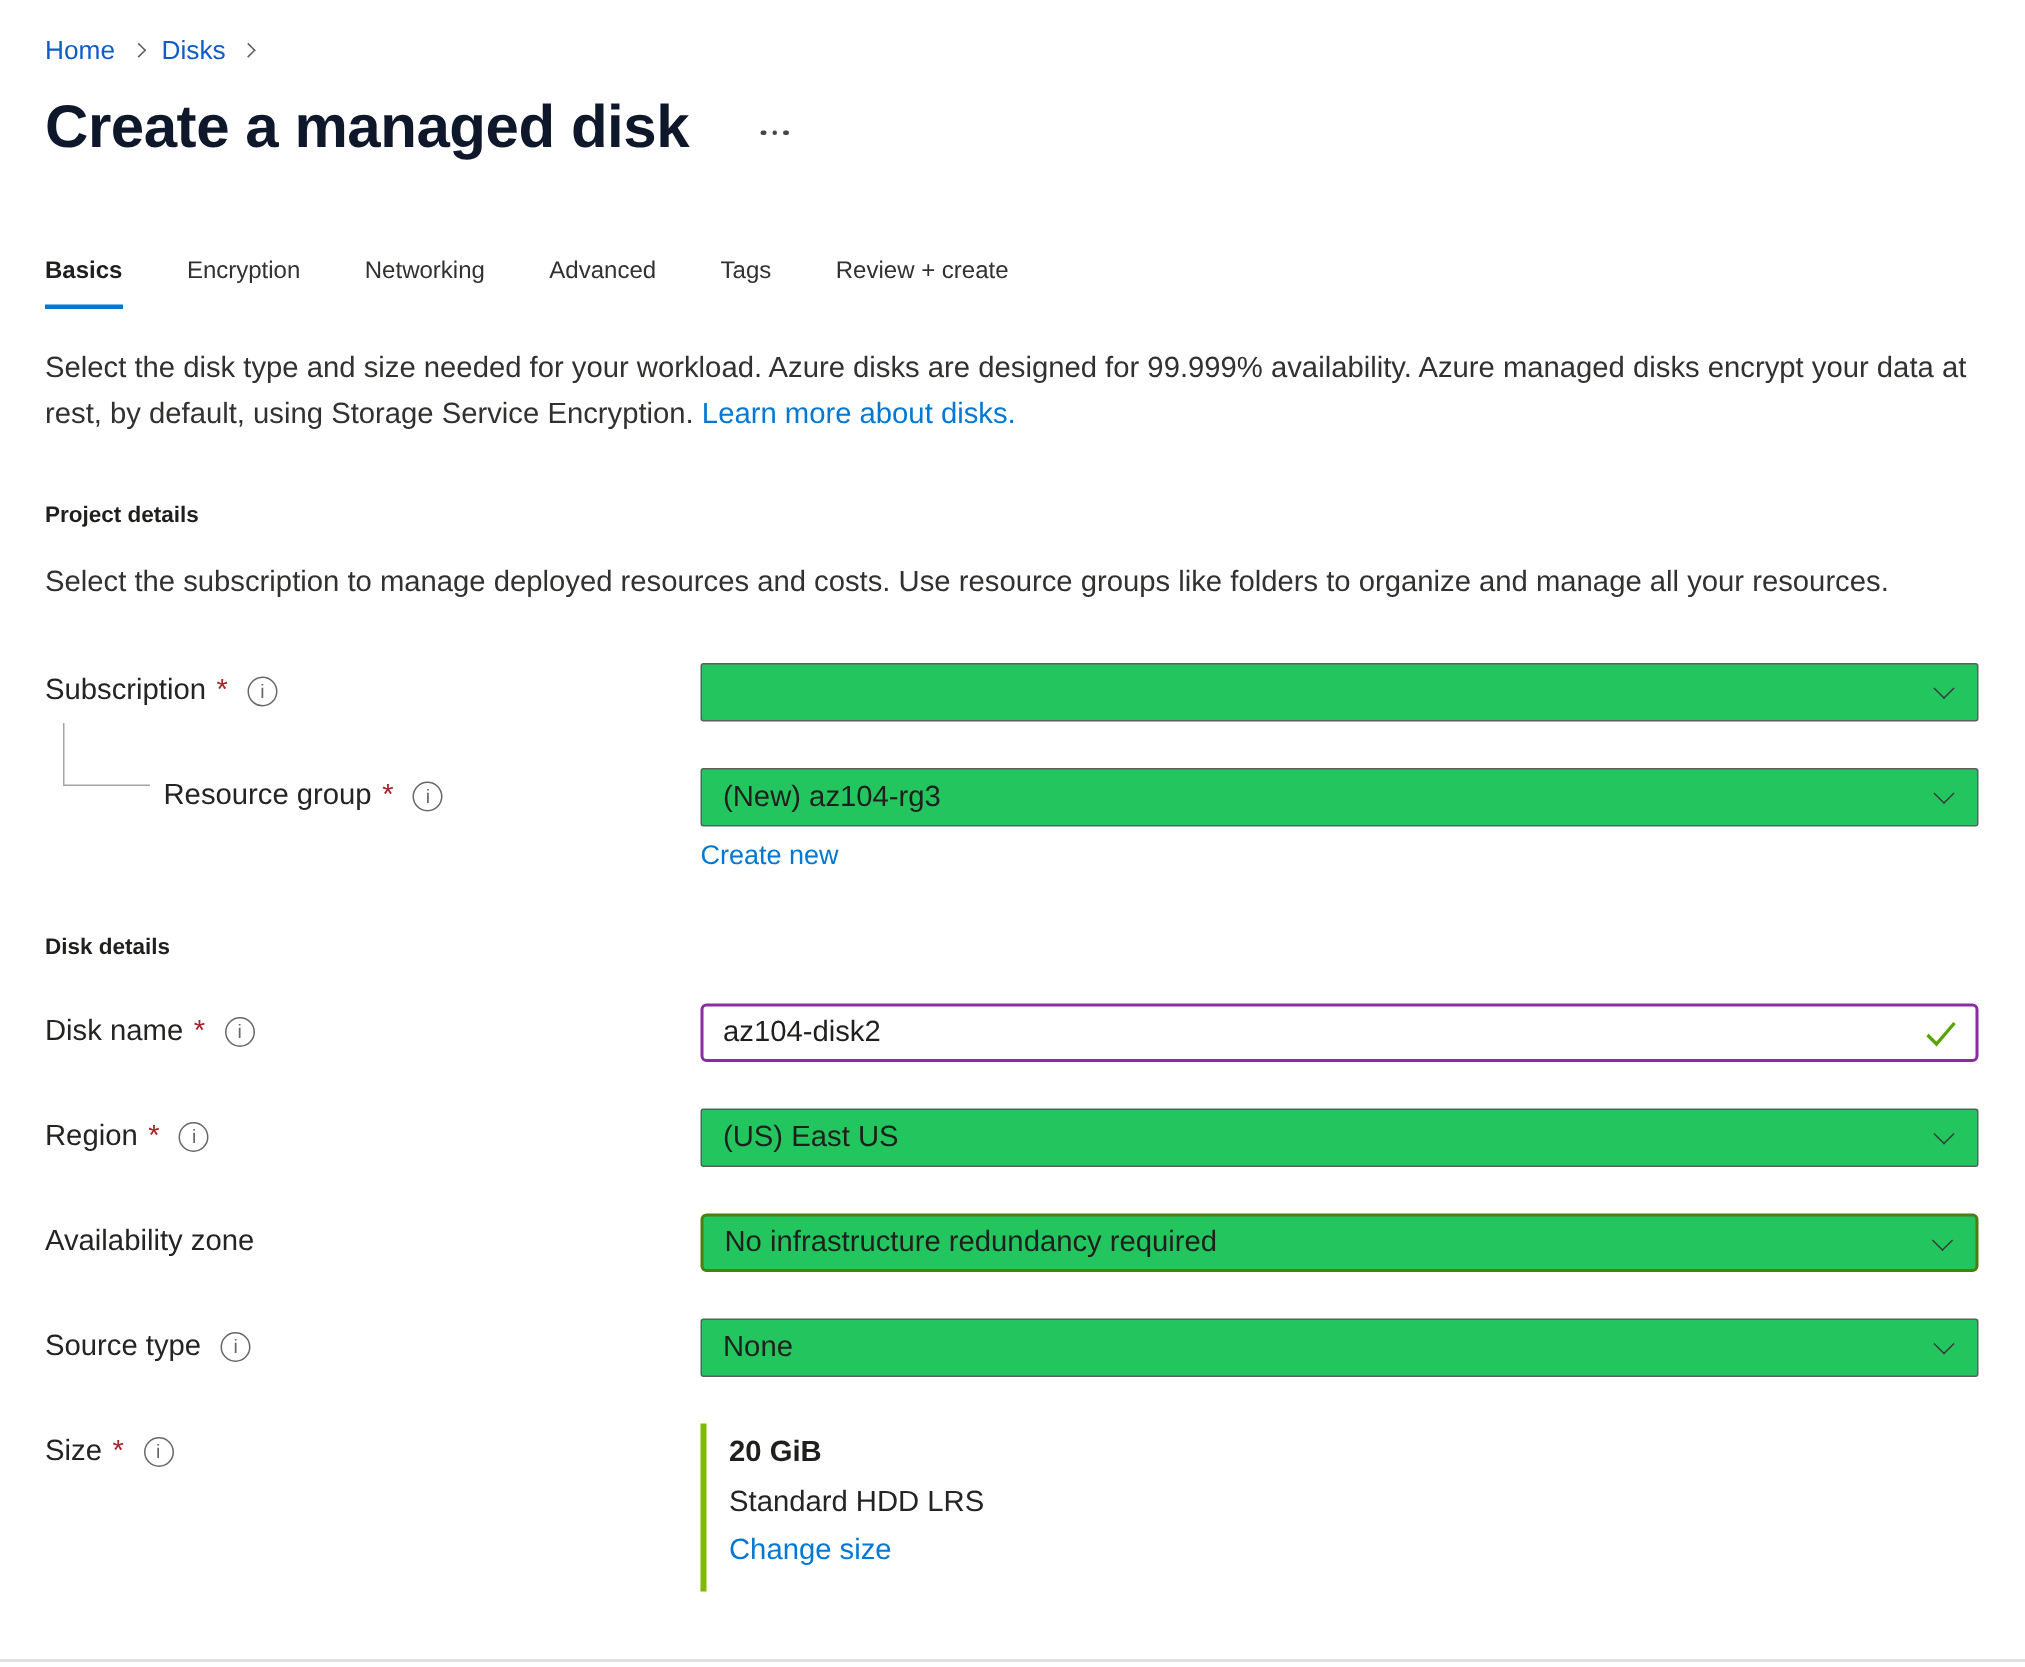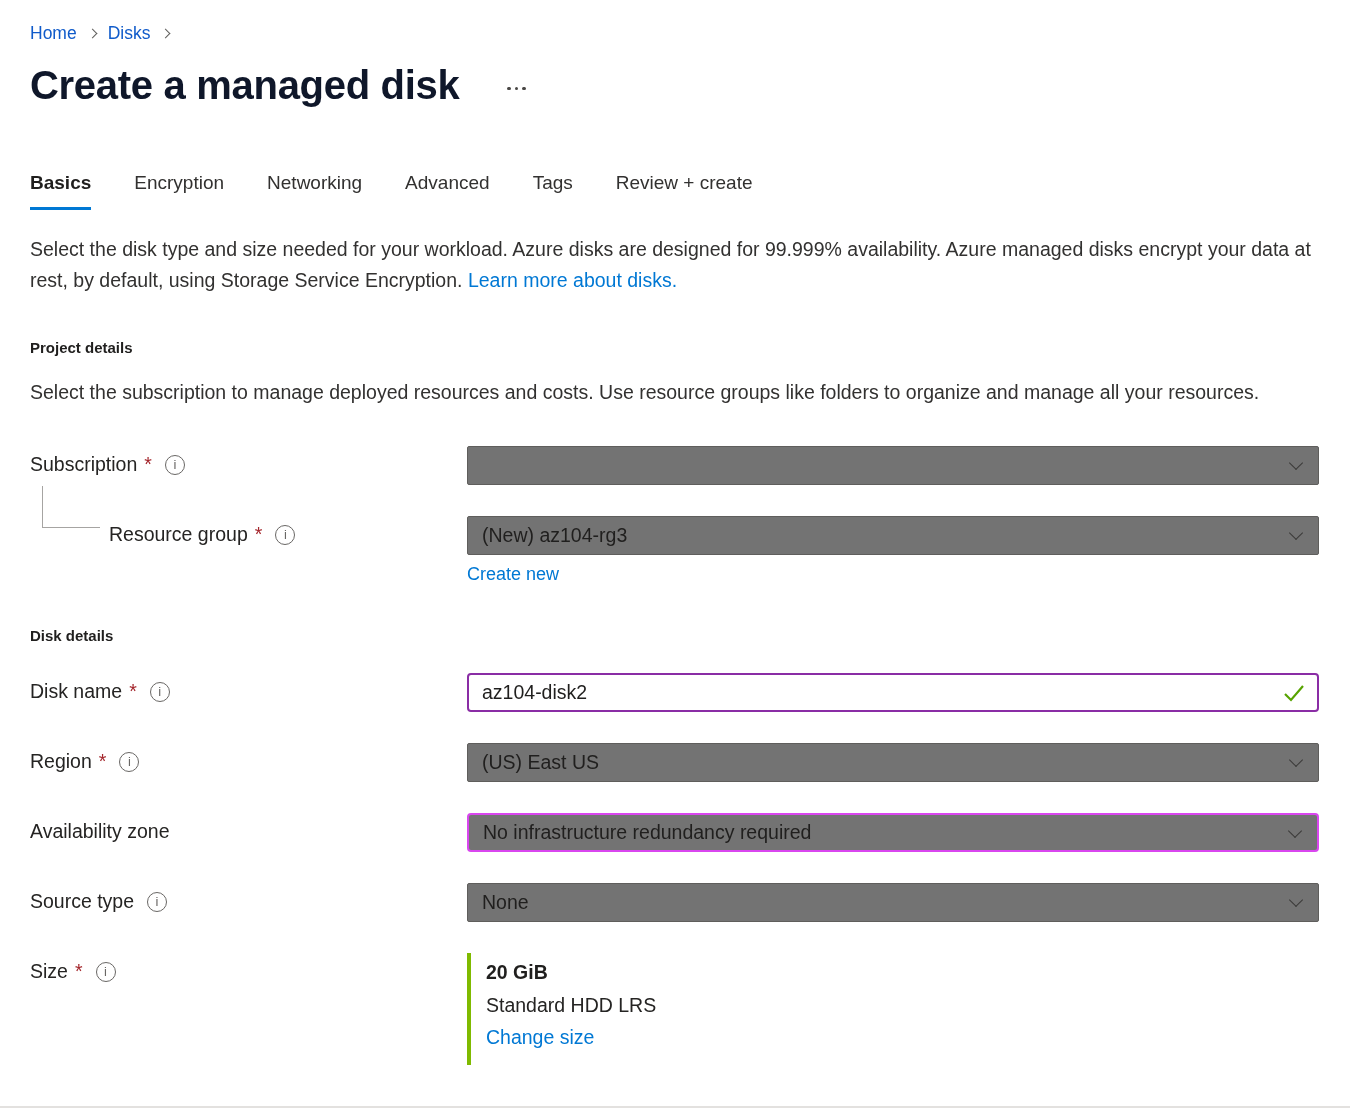--- a/index.html
+++ b/index.html
@@ -17,21 +17,21 @@
   .bc-chev { width:7px; height:7px; border-top:1.6px solid #5f5e5c; border-right:1.6px solid #5f5e5c;
     transform:rotate(45deg); display:inline-block; margin-top:1px; }
 
   
   .title-row { display:flex; align-items:center; margin-top:17px; }
   h1 { font-size:40px; font-weight:700; color:#0f172a; margin:0; letter-spacing:-0.3px; }
   .more-dots { display:flex; gap:4px; margin-left:48px; margin-top:6px; cursor:pointer; }
   .more-dots i { width:3.5px; height:3.5px; border-radius:50%; background:#484644; display:block; }
 
   
-  .tabs { display:flex; gap:43px; margin-top:64px; font-size:19px; }
+  .tabs { display:flex; gap:43px; margin-top:64px; font-size:16px; }
   .tab { padding-bottom:13px; color:#323130; cursor:pointer; border-bottom:3.5px solid transparent; }
   .tab.active { font-weight:700; border-bottom-color:#0078d4; color:#201f1e; }
 
   
   .intro { margin:24px 0 0; font-size:19.5px; line-height:31px; max-width:1292px; color:#323130; }
   a.link { color:#0078d4; text-decoration:none; cursor:pointer; }
 
   h2.section { font-size:15px; font-weight:700; color:#201f1e; margin:43px 0 0; }
   .section-desc { margin:21px 0 0; font-size:19.5px; line-height:31px; max-width:1275px; }
 
@@ -39,24 +39,24 @@
   .form { margin-top:38px; }
   .form-row { display:flex; align-items:flex-start; margin-bottom:31px; }
   .label-col { flex:0 0 437px; width:437px; padding-top:7px; position:relative; }
   .label-inner { display:flex; align-items:center; font-size:19.5px; color:#252423; }
   .req { color:#a4262c; margin-left:7px; }
   .info-icon { width:20px; height:20px; border:1.3px solid #696765; border-radius:50%;
     color:#696765; font-size:13px; line-height:1; display:inline-flex; align-items:center;
     justify-content:center; margin-left:13px; cursor:pointer; flex:0 0 auto; }
   .control-col { flex:1 1 auto; max-width:852px; position:relative; }
 
-  .dropdown { height:39px; background:#737373; border:1px solid #5f5e5c; border-radius:2px;
+  .dropdown { height:39px; background:#22c55e; border:1px solid #5f5e5c; border-radius:2px;
     display:flex; align-items:center; padding:0 44px 0 14px; font-size:19.5px; color:#201f1e;
     position:relative; cursor:pointer; }
-  .dropdown.edited { border:2px solid #d946ef; border-radius:4px; }
+  .dropdown.edited { border:2px solid #4d7c0f; border-radius:4px; }
   .chev-down { position:absolute; right:17px; top:13px; width:10px; height:10px;
     border-right:1.7px solid #3b3a39; border-bottom:1.7px solid #3b3a39;
     transform:rotate(45deg) ; margin-top:-2px; }
 
   .textfield { width:100%; height:39px; border:2px solid #8a2da5; border-radius:4px;
     font-size:19.5px; color:#201f1e; padding:0 48px 0 13px;
     font-family:"Liberation Sans","DejaVu Sans",sans-serif; outline:none; }
   .check-icon { position:absolute; right:13px; top:8px; }
 
   .create-new { display:inline-block; margin-top:9px; font-size:18px; }

